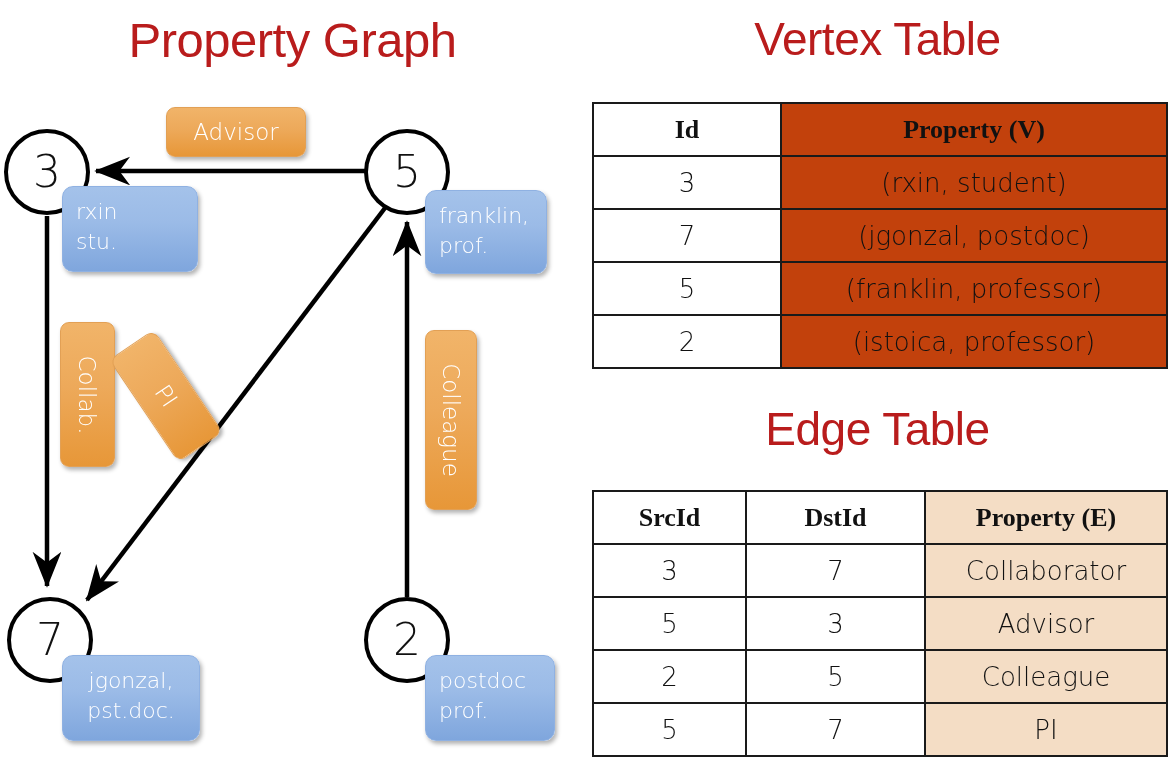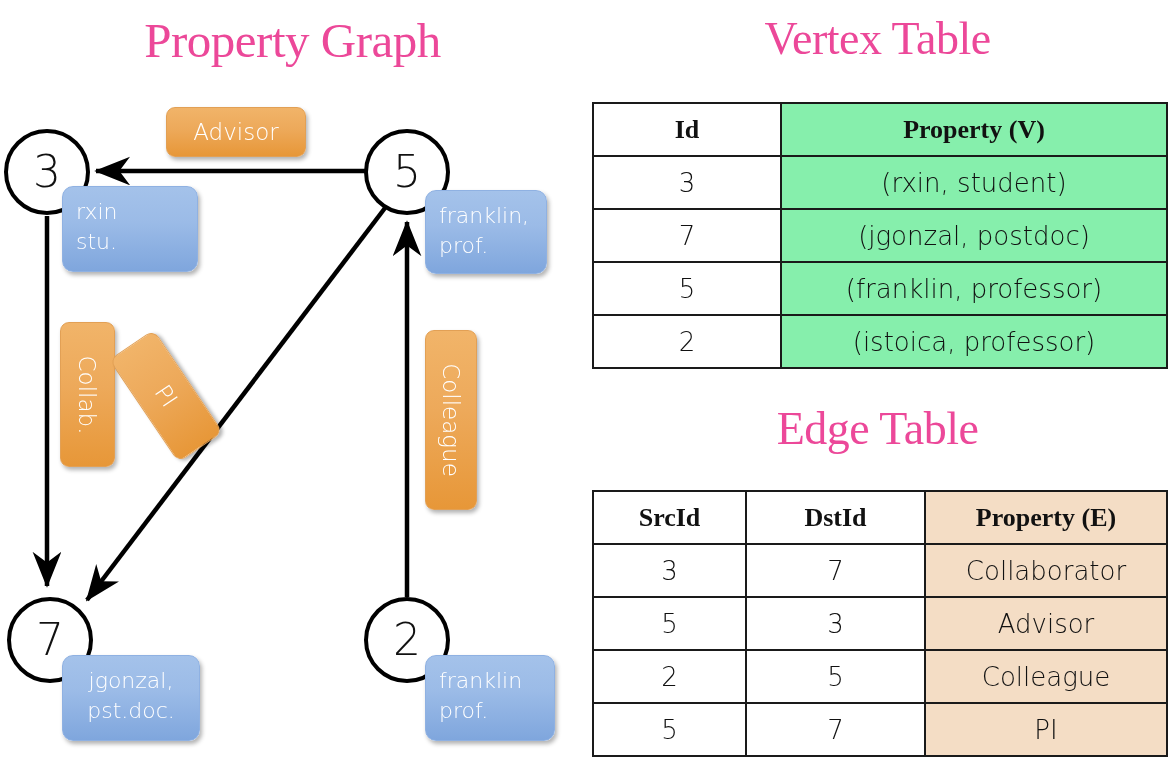--- a/index.html
+++ b/index.html
@@ -15,23 +15,23 @@
     overflow: hidden;
     font-family: "Liberation Sans", sans-serif;
     color: #000000;
   }
 
   .panel { position: absolute; }
 
   
   .title {
     position: absolute;
-    font-family: Liberation Serif, serif;
-    font-weight: 300;
-    color: #ec4899;
+    font-family: Liberation Sans, sans-serif;
+    font-weight: 300;
+    color: #b91c1c;
     white-space: nowrap;
     letter-spacing: -0.5px;
   }
   #graph-title  { left: 0;   top: 12px;  width: 585px; text-align: center; font-size: 49px; }
   #vertex-title { left: 585px; top: 12px; width: 585px; text-align: center; font-size: 46px; }
   #edge-title   { left: 585px; top: 402px; width: 585px; text-align: center; font-size: 46px; }
 
   
   #graph-area {
     left: 0; top: 0; width: 585px; height: 760px;
@@ -116,21 +116,21 @@
     font-weight: 700;
     font-size: 26px;
     font-family: Liberation Serif, serif;
   }
   table.data-table td { font-size: 26px; }
 
   
   #vertex-table { left: 592px; top: 102px; width: 576px; }
   #vertex-table th, #vertex-table td { height: 51px; }
   #vertex-table .c-id   { width: 186px; background: #ffffff; }
-  #vertex-table .c-prop { background: #86efac; }
+  #vertex-table .c-prop { background: #c2410c; }
 
   
   #edge-table { left: 592px; top: 490px; width: 576px; }
   #edge-table th, #edge-table td { height: 51px; }
   #edge-table .c-src { width: 151px; background: #ffffff; }
   #edge-table .c-dst { width: 177px; background: #ffffff; margin-left: 28px; }
   #edge-table .c-prop { background: #f4ddc5; }
 </style>
 </head>
 <body>
@@ -177,21 +177,21 @@
     <div>franklin,</div>
     <div>prof.</div>
   </div>
 
   <div class="prop-box" style="left:62px;  top:655px; width:138px; height:86px;text-align:center;">
     <div>jgonzal,</div>
     <div>pst.doc.</div>
   </div>
 
   <div class="prop-box" style="left:425px; top:655px; width:130px; height:86px;">
-    <div>franklin</div>
+    <div>postdoc</div>
     <div>prof.</div>
   </div>
 
   <div class="edge-label" style="left:166px; top:107px; width:140px; height:50px;">
     <span>Advisor</span>
   </div>
 
   <div class="edge-label" style="left:60px; top:322px; width:55px; height:145px;">
     <span class="vtxt">Collab.</span>
   </div>

